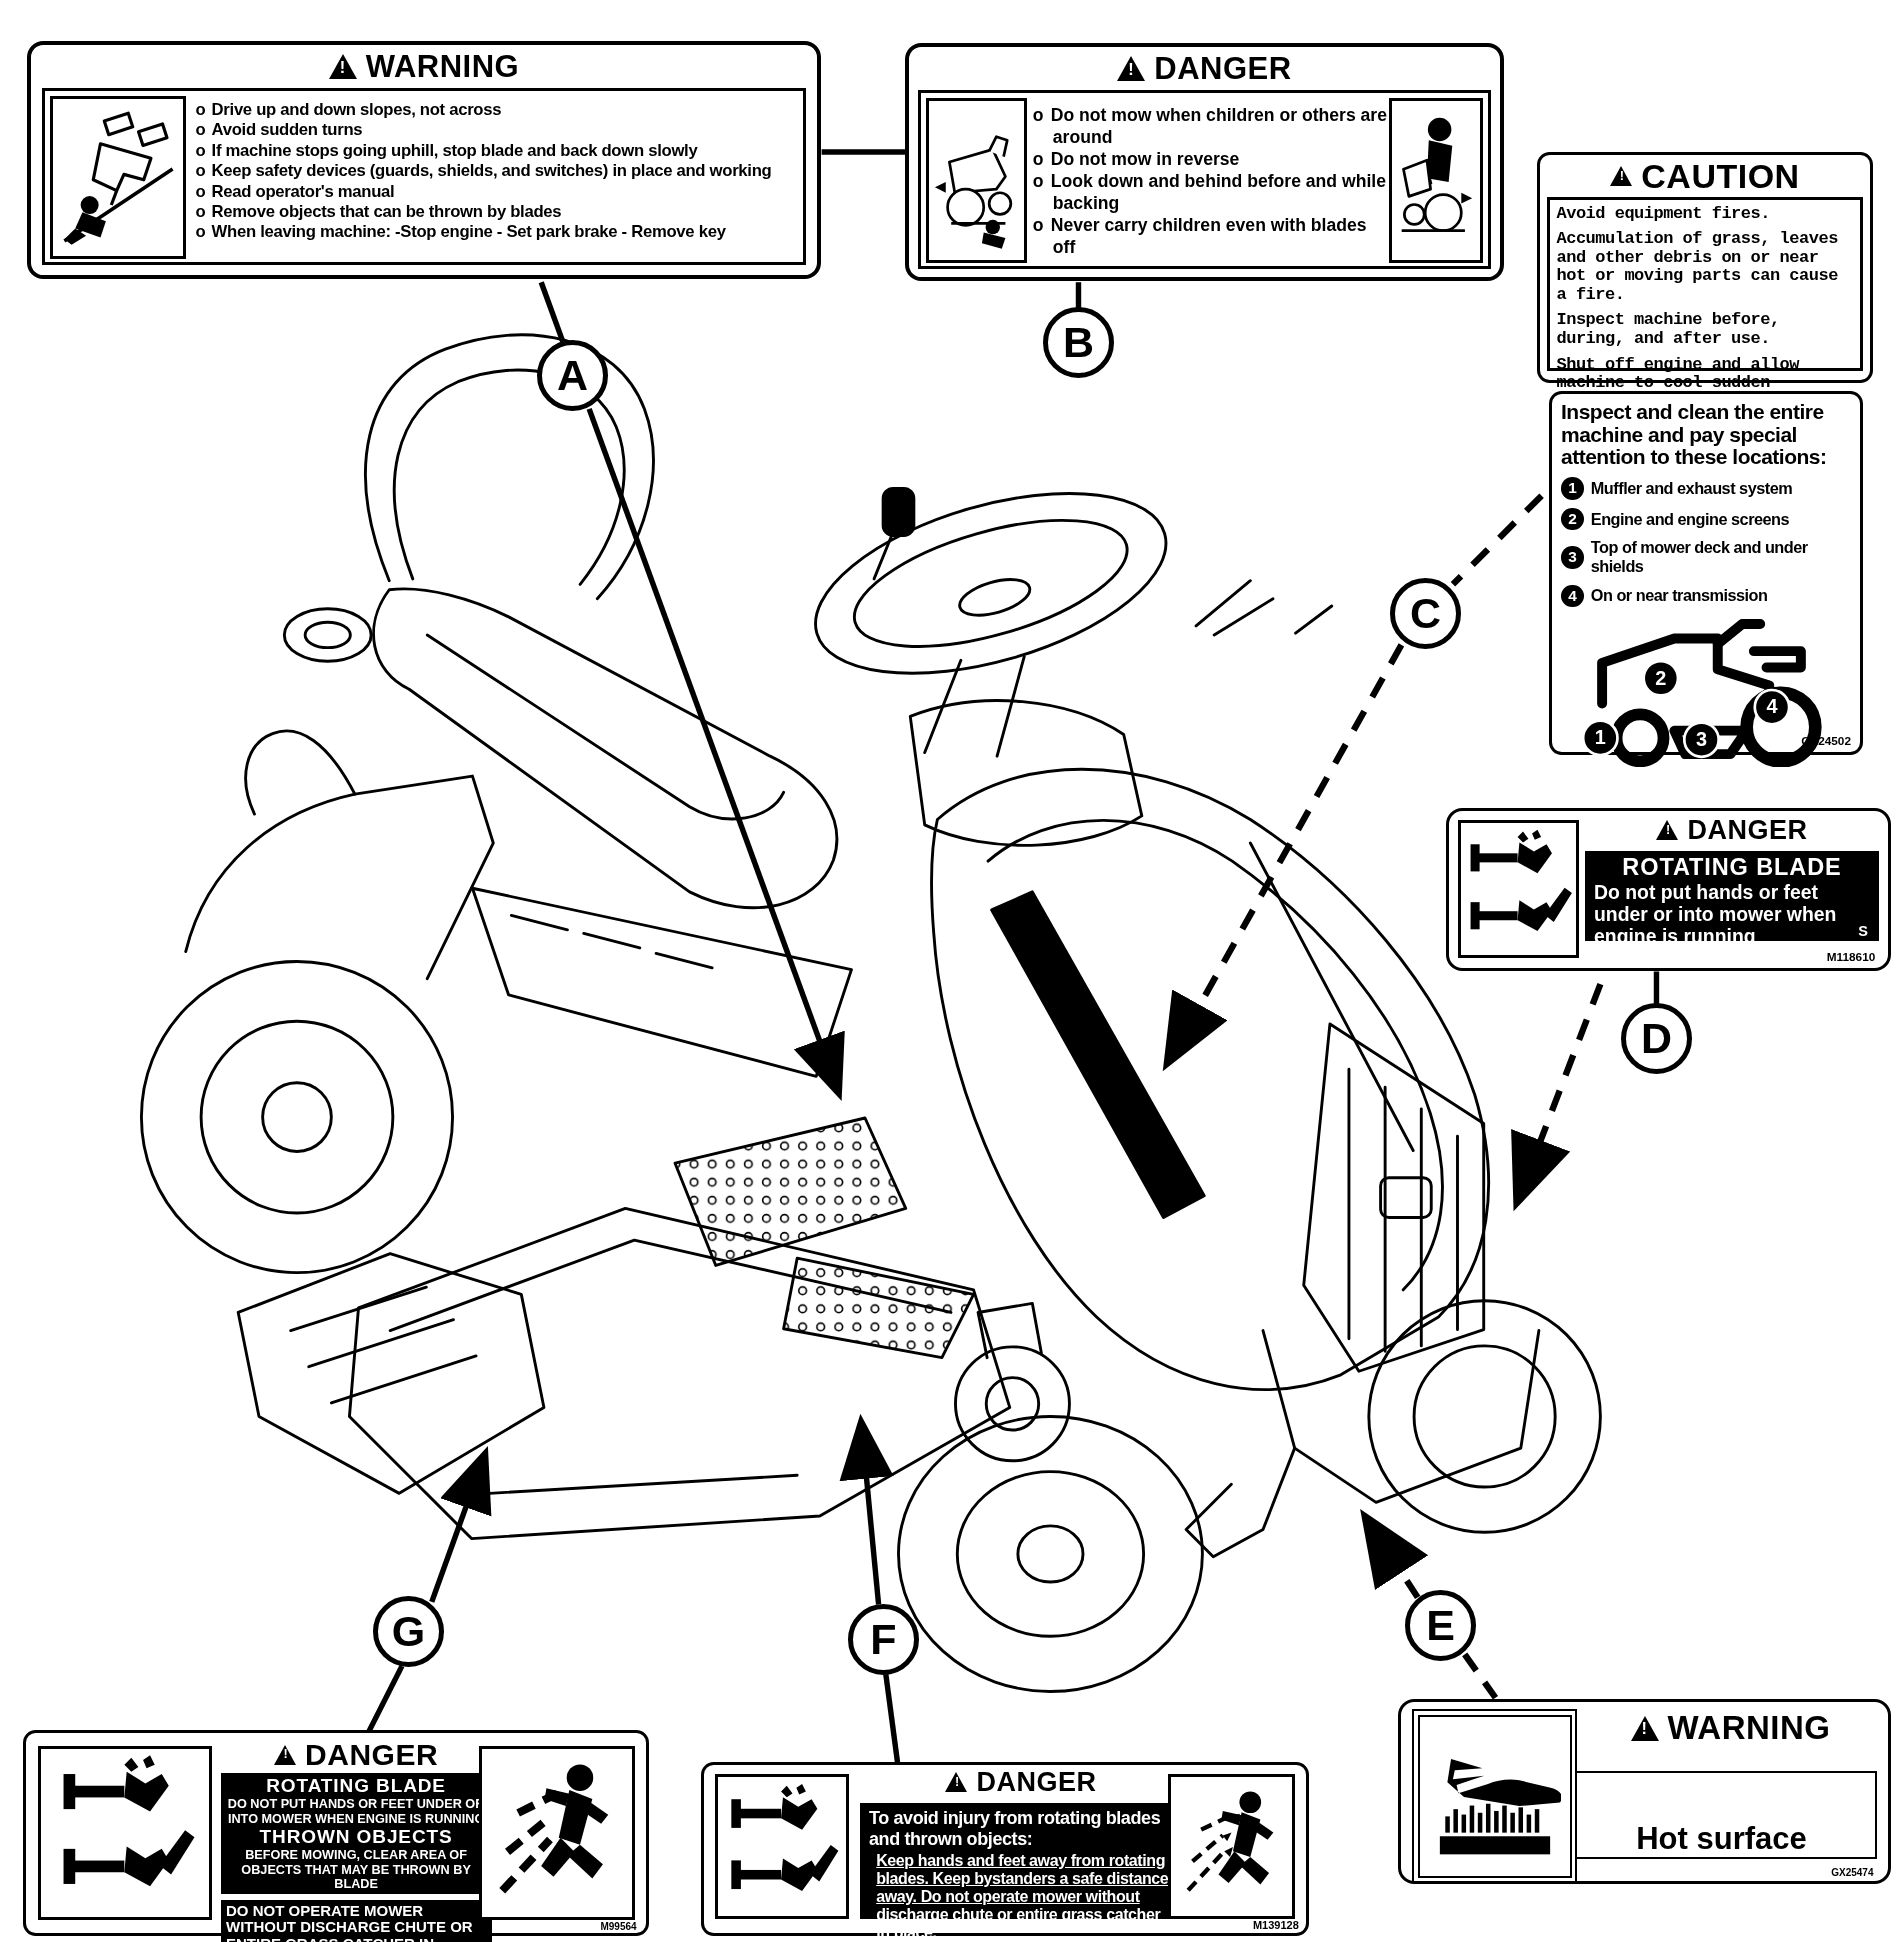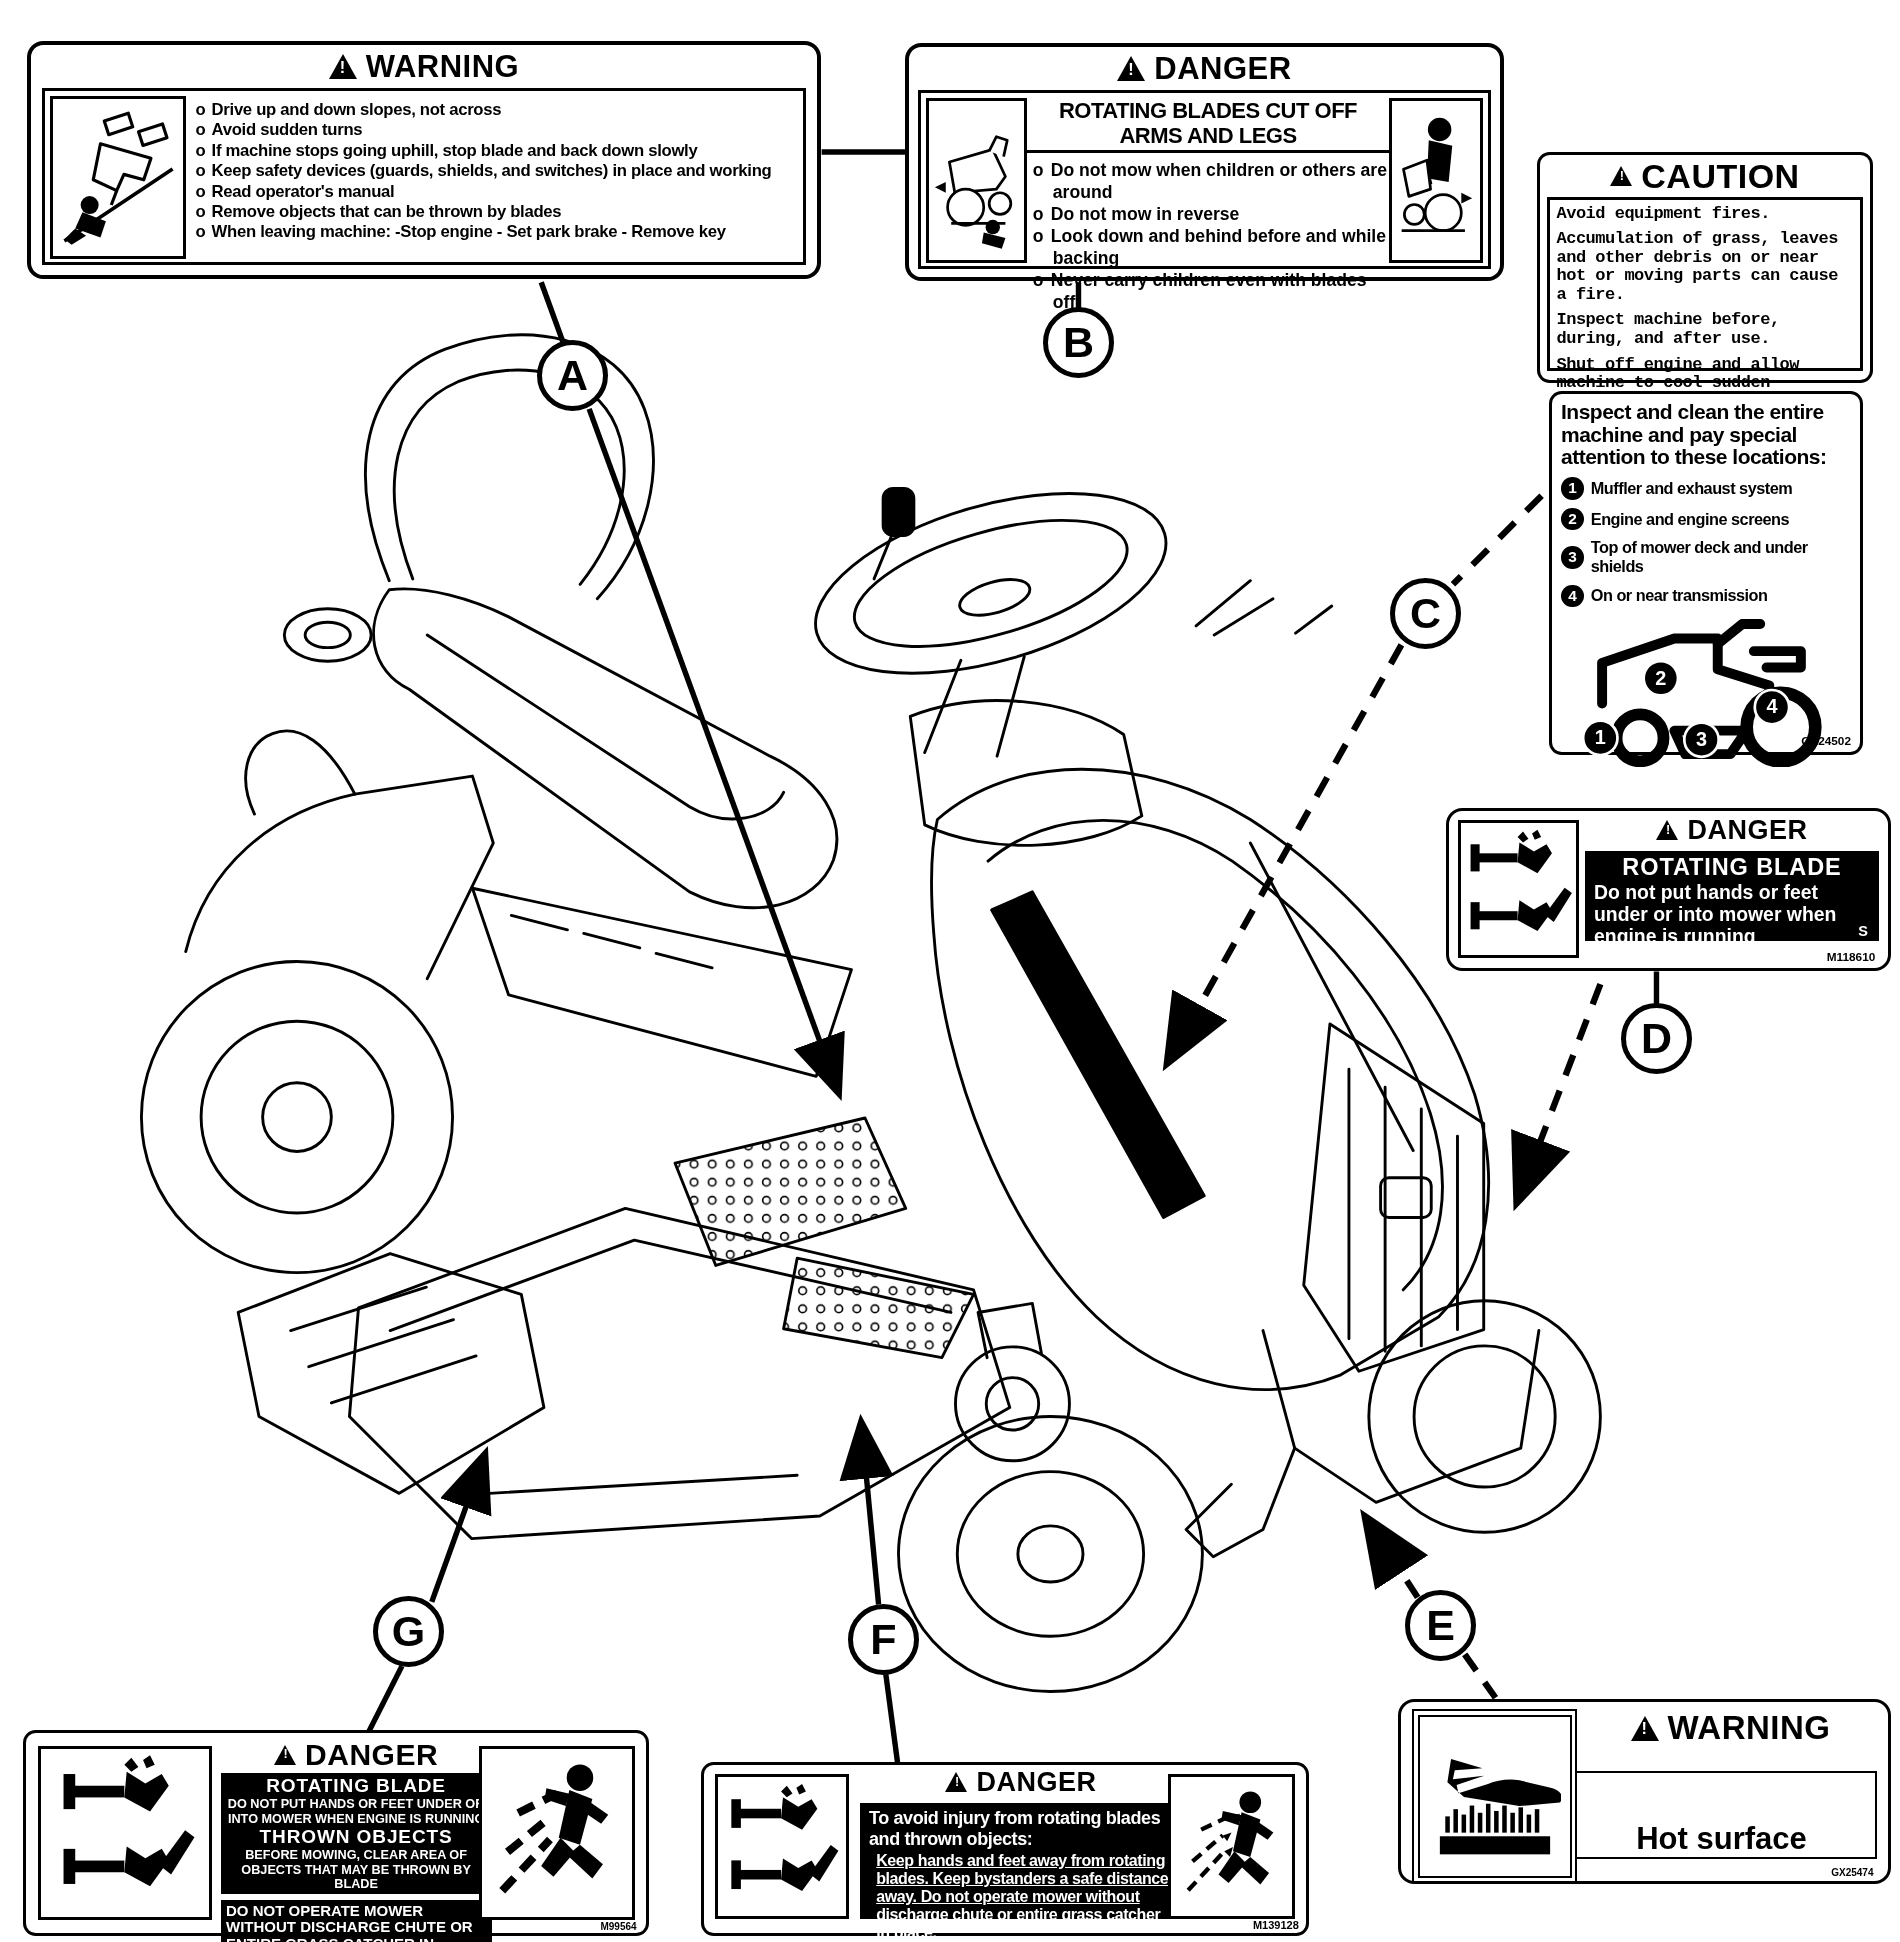--- a/index.html
+++ b/index.html
@@ -256,21 +256,20 @@
             <path d="M20,130 h60"></path>
           </g>
           <path d="M14,84 l-12,6 l12,6 z" fill="#000"></path>
           <g fill="#000">
             <circle cx="66" cy="134" r="8"></circle>
             <path d="M56,140 l24,6 l-4,12 l-22,-6 z"></path>
           </g>
         </svg>
       </div>
       <div style="flex:1;min-width:0;">
-        <div class="btitle"><span class="ucl">ROTATING BLADES CUT OFF ARMS AND LEGS</span></div>
         <ul>
           <li>Do not mow when children or others are around</li>
           <li>Do not mow in reverse</li>
           <li>Look down and behind before and while backing</li>
           <li>Never carry children even with blades off</li>
         </ul>
       </div>
       <div class="pictbox" style="width:94px;height:165px;">
         <svg width="80" height="150" viewBox="0 0 88 166">
           <g fill="#000">

